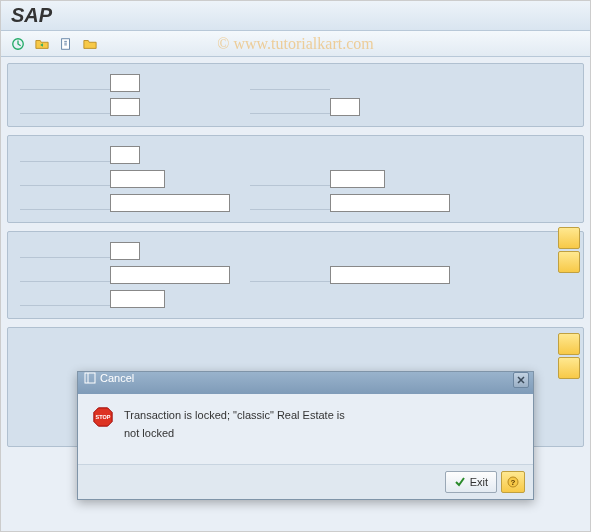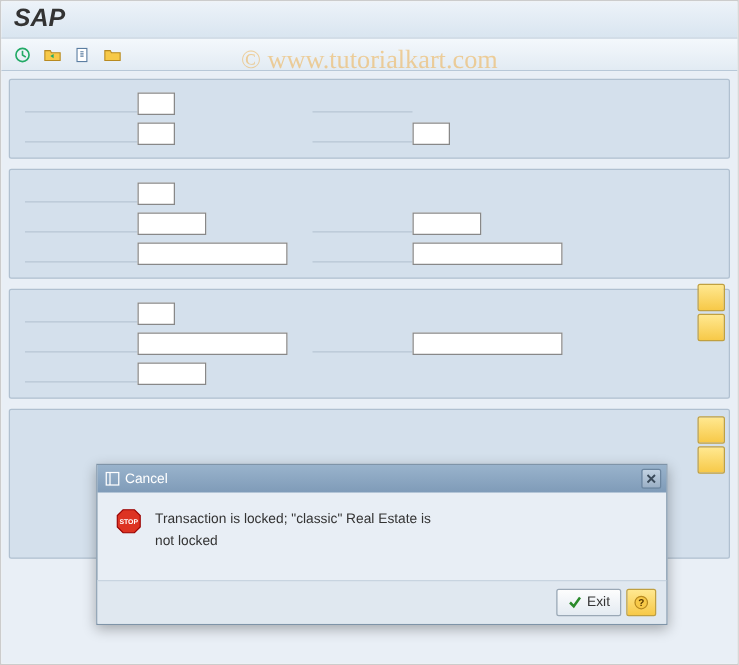--- a/index.html
+++ b/index.html
@@ -71,40 +71,40 @@
       width: 22px; height: 22px;
       border: 1px solid #c0a040;
       border-radius: 2px;
       background: linear-gradient(#ffe890, #f7c948);
       position: absolute;
     }
     .watermark {
       position: absolute;
       top: 34px; left: 0; right: 0;
       text-align: center;
-      font-size: 21px;
+      font-size: 16px;
       color: rgba(238, 175, 75, 0.55);
       font-family: Georgia, serif;
       pointer-events: none;
       z-index: 5;
     }
     
     .dialog {
       position: absolute;
       left: 76px; top: 370px;
       width: 457px;
       background: #e8eef5;
       border: 1px solid #7f94a8;
       box-shadow: 0 3px 10px rgba(0,0,0,.3);
       z-index: 20;
     }
     .dlg-titlebar {
       height: 22px;
       background: linear-gradient(#99b3cc, #7f9bb8);
-      display: flex; align-items: center; justify-content: space-between;
+      display: flex; align-items: flex-start; justify-content: space-between;
       padding: 0 4px 0 6px;
       color: #fff;
       font-size: 11px;
       gap: 44px;
     }
     .dlg-titlebar .left { display: flex; align-items: center; gap: 4px; }
     .dlg-close {
       width: 16px; height: 16px;
       background: linear-gradient(#c2d2e2, #9bb0c6);
       border: 1px solid #6c86a0;

